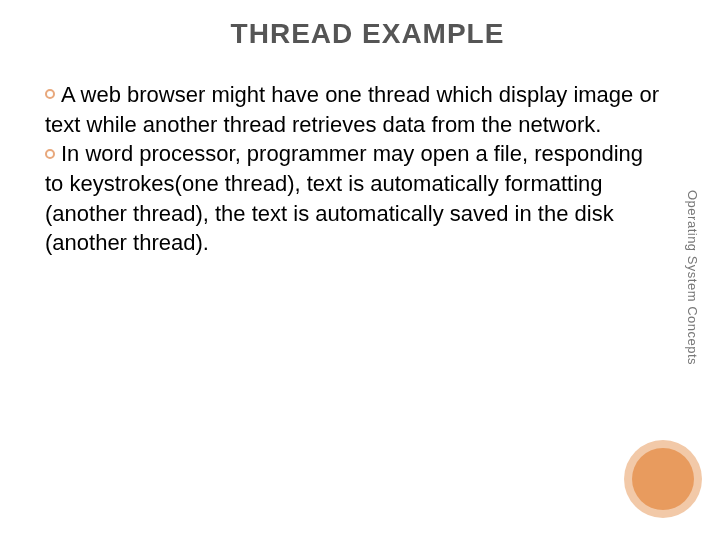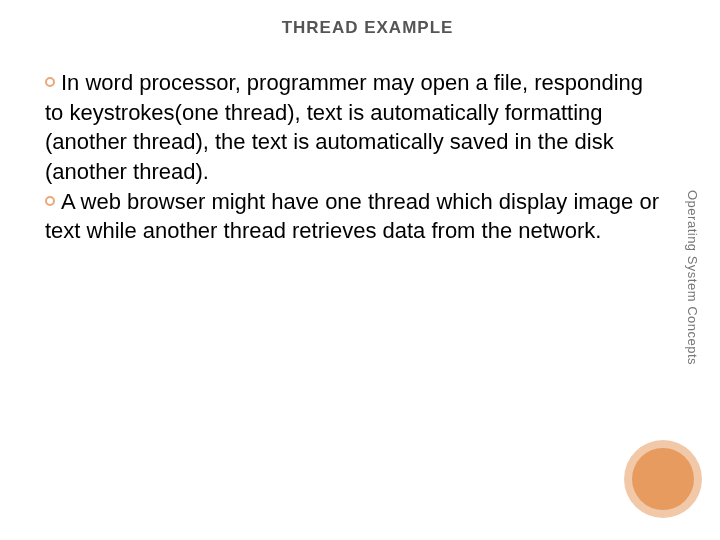--- a/index.html
+++ b/index.html
@@ -12,21 +12,21 @@
     overflow: hidden;
   }
   .slide {
     width: 100%;
     height: 100%;
     position: relative;
     padding: 18px 30px 20px 45px;
   }
   .title {
     text-align: center;
-    font-size: 17px;
+    font-size: 28px;
     color: #555555;
     letter-spacing: 1px;
     font-variant: small-caps;
     margin-bottom: 30px;
   }
   .content {
     font-size: 22px;
     color: #000000;
     line-height: 1.35;
     padding-right: 30px;
@@ -75,24 +75,24 @@
   }
 </style>
 </head>
 <body>
 
 <div class="slide">
   <h1 class="title">THREAD EXAMPLE</h1>
 
   <div class="content">
     <div class="bullet-item">
-      <span class="bullet-marker"></span><span>In word processor, programmer may open a file, responding to keystrokes(one thread), text is automatically formatting (another thread), the text is automatically saved in the disk (another thread).</span>
+      <span class="bullet-marker"></span><span>A web browser might have one thread which display image or text while another thread retrieves data from the network.</span>
     </div>
     <div class="bullet-item">
-      <span class="bullet-marker"></span><span>A web browser might have one thread which display image or text while another thread retrieves data from the network.</span>
+      <span class="bullet-marker"></span><span>In word processor, programmer may open a file, responding to keystrokes(one thread), text is automatically formatting (another thread), the text is automatically saved in the disk (another thread).</span>
     </div>
   </div>
 
   <div class="side-label">Operating System Concepts</div>
 
   <div class="circle-outer"></div>
   <div class="circle-inner"></div>
 </div>
 
 </body></html>

